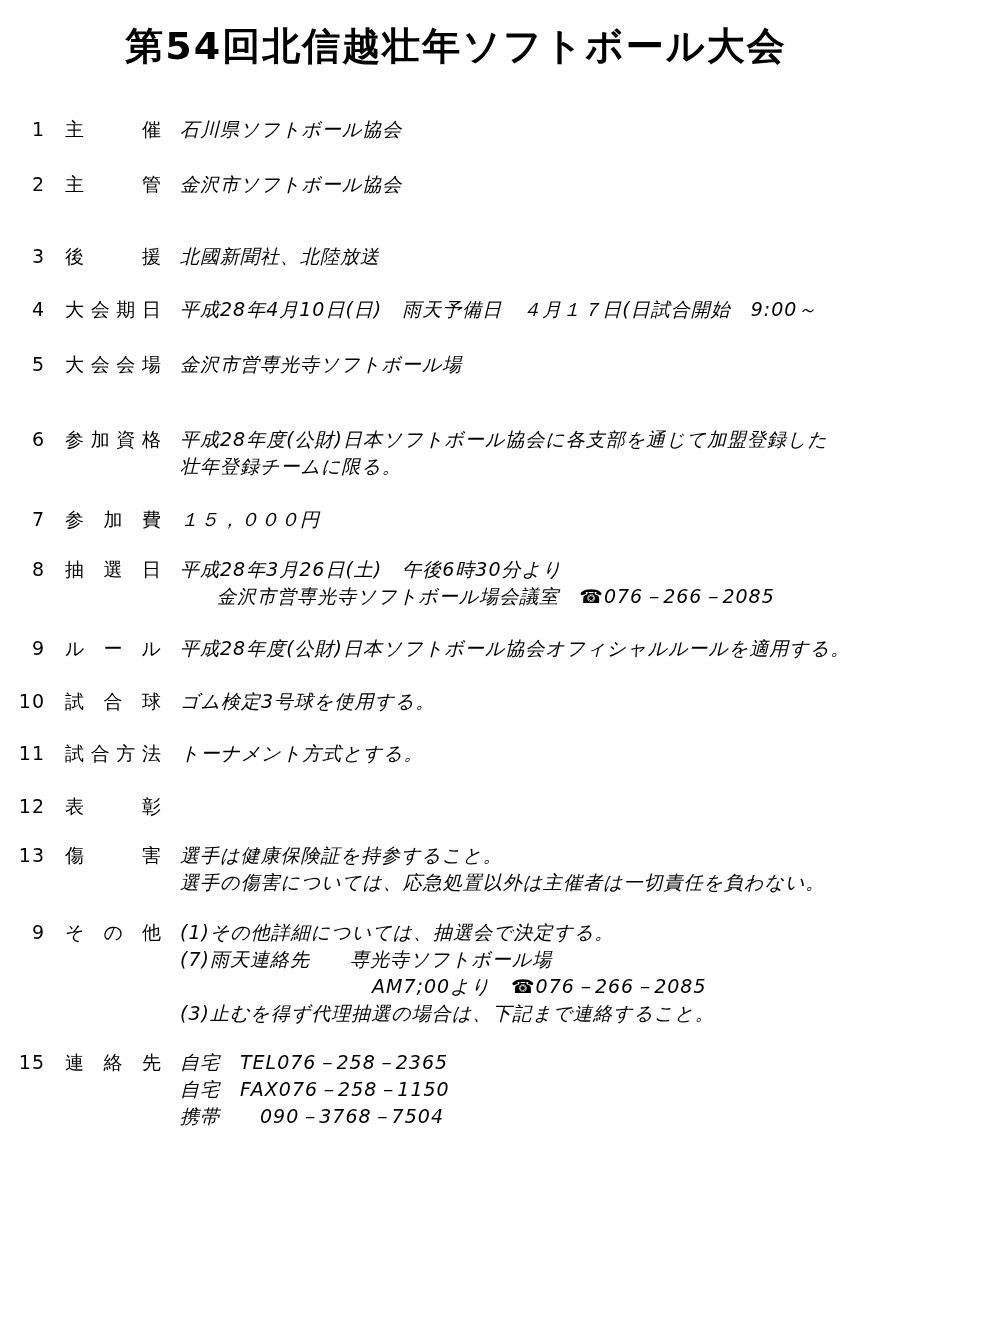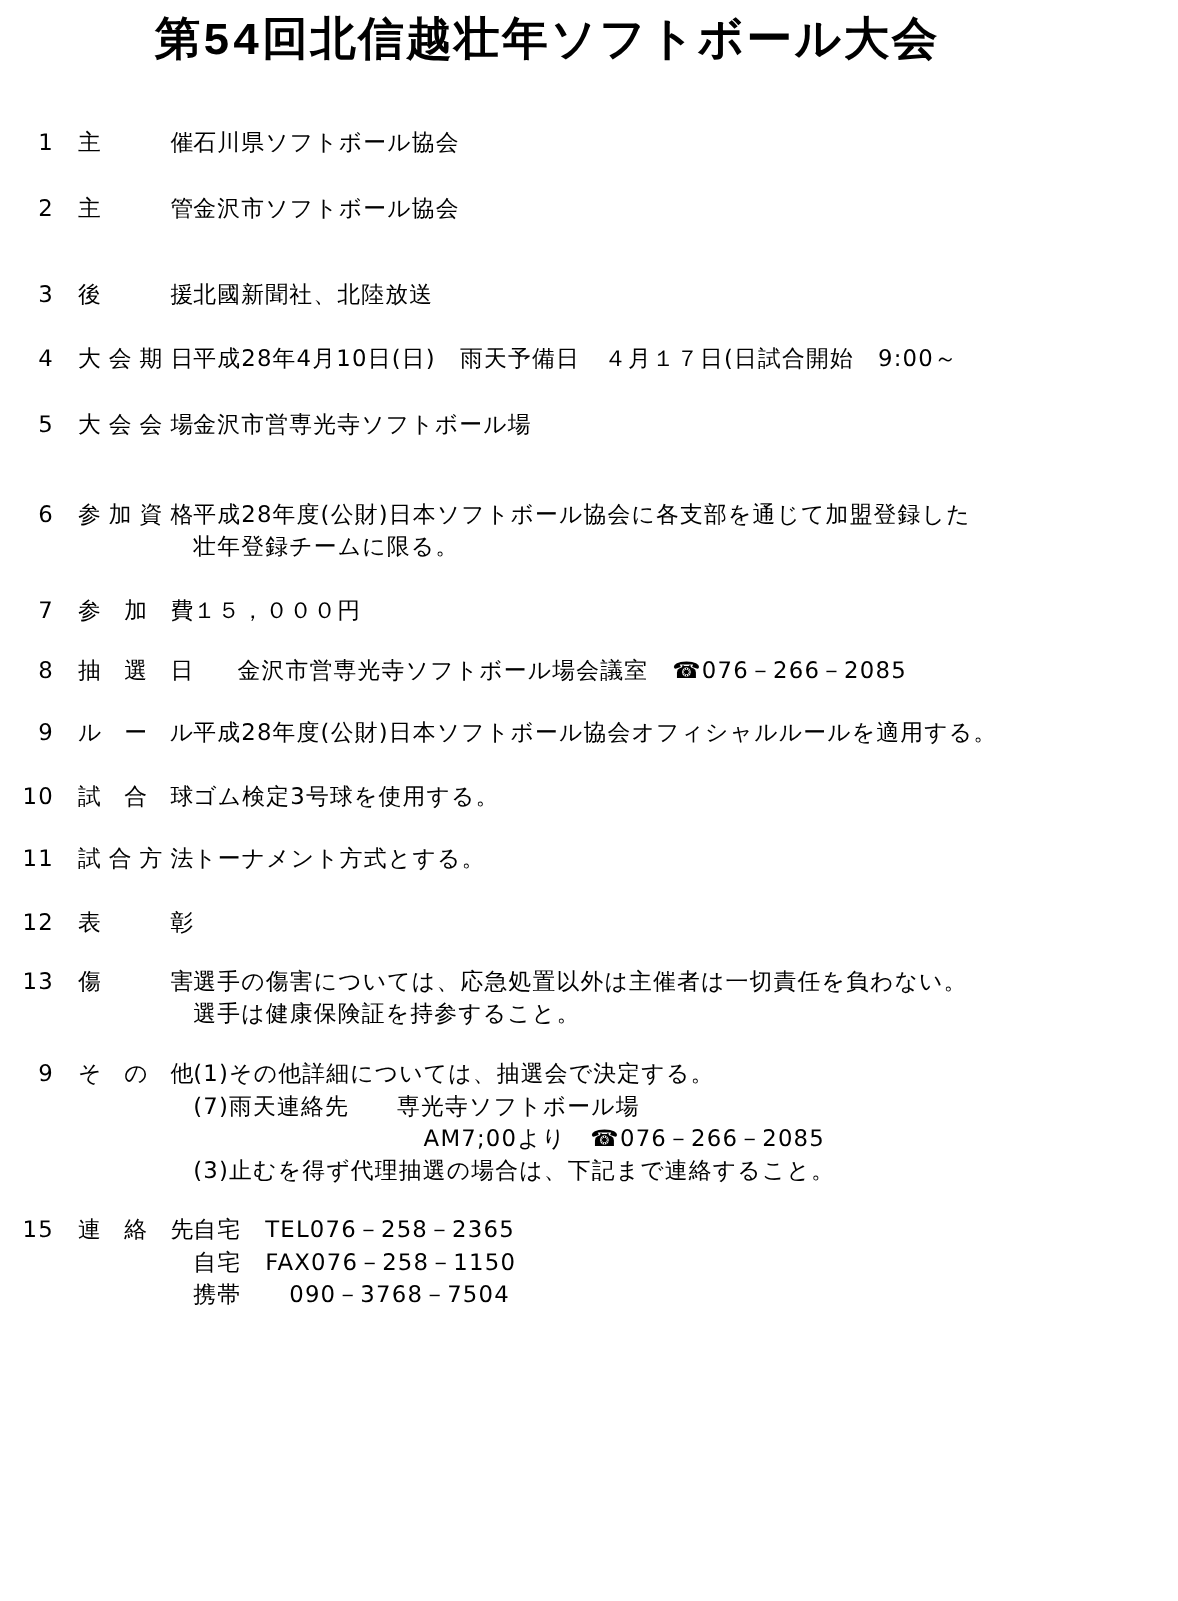--- a/index.html
+++ b/index.html
@@ -11,29 +11,28 @@
   }
   .page {
     position: relative;
     width: 982px;
     height: 1334px;
     background: #ffffff;
     overflow: hidden;
   }
   .doc-title {
     margin: 0;
-    padding-top: 12px;
+    padding-top: 22px;
     padding-right: 70px;
     text-align: center;
     font-size: 38px;
     line-height: 48px;
     font-weight: bold;
     letter-spacing: 2px;
     white-space: nowrap;
-    font-family: Liberation Mono, monospace;
   }
   .item {
     display: flex;
     align-items: flex-start;
     font-size: 19px;
     line-height: 27px;
   }
   .num {
     width: 45px;
     flex: none;
@@ -42,21 +41,23 @@
   }
   .label {
     width: 96px;
     flex: none;
     margin-left: 20px;
     text-align: justify;
     text-align-last: justify;
     -moz-text-align-last: justify;
   }
   .value {
+    margin-left: 19px;
     letter-spacing: 1px;
+    font-style: italic;
   }
   .line { white-space: pre-wrap; }
   .ind1 { padding-left: 37px; }
   .ind2 { padding-left: 192px; }
 </style>
 </head>
 <body>
 
 <div class="page">
 
@@ -116,20 +117,21 @@
     <div class="label">参加費</div>
     <div class="value">
       <div class="line">１５，０００円</div>
     </div>
   </div>
 
   <div class="item" style="margin-top:23px">
     <div class="num">8</div>
     <div class="label">抽選日</div>
     <div class="value">
+      <div class="line">平成28年3月26日(土)　午後6時30分より</div>
       <div class="line ind1">金沢市営専光寺ソフトボール場会議室　☎076－266－2085</div>
     </div>
   </div>
 
   <div class="item" style="margin-top:25px">
     <div class="num">9</div>
     <div class="label">ルール</div>
     <div class="value">
       <div class="line">平成28年度(公財)日本ソフトボール協会オフィシャルルールを適用する。</div>
     </div>
@@ -153,22 +155,22 @@
 
   <div class="item" style="margin-top:26px">
     <div class="num">12</div>
     <div class="label">表彰</div>
   </div>
 
   <div class="item" style="margin-top:22px">
     <div class="num">13</div>
     <div class="label">傷害</div>
     <div class="value">
+      <div class="line">選手は健康保険証を持参すること。</div>
       <div class="line">選手の傷害については、応急処置以外は主催者は一切責任を負わない。</div>
-      <div class="line">選手は健康保険証を持参すること。</div>
     </div>
   </div>
 
   <div class="item" style="margin-top:23px">
     <div class="num">9</div>
     <div class="label">その他</div>
     <div class="value">
       <div class="line">(1)その他詳細については、抽選会で決定する。</div>
       <div class="line">(7)雨天連絡先　　専光寺ソフトボール場</div>
       <div class="line ind2">AM7;00より　☎076－266－2085</div>

